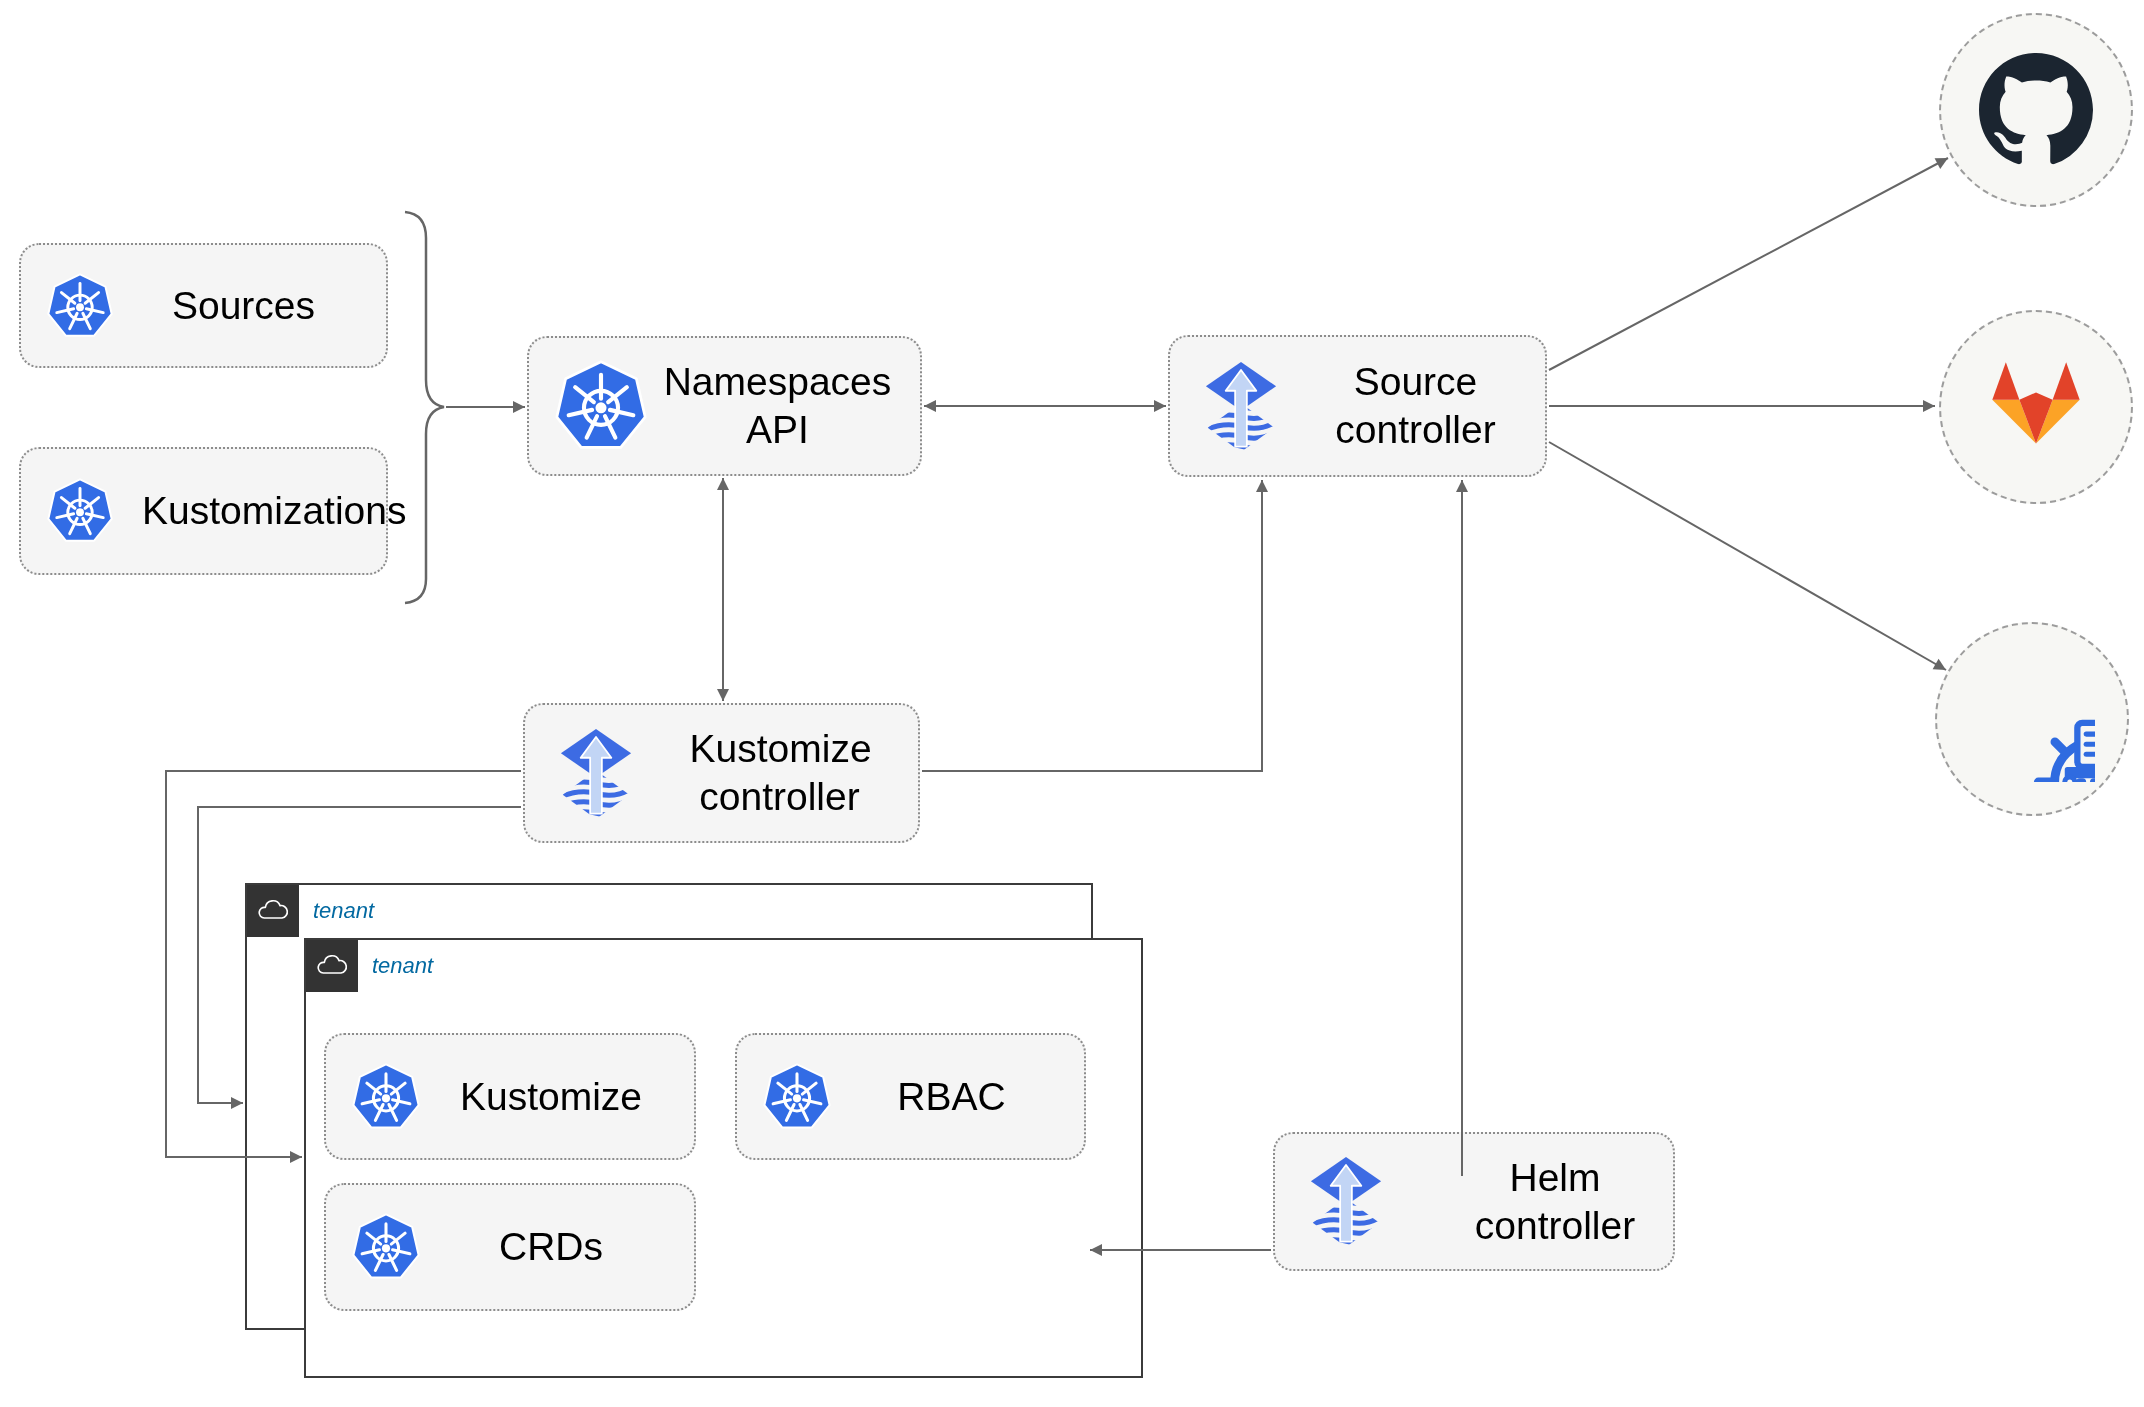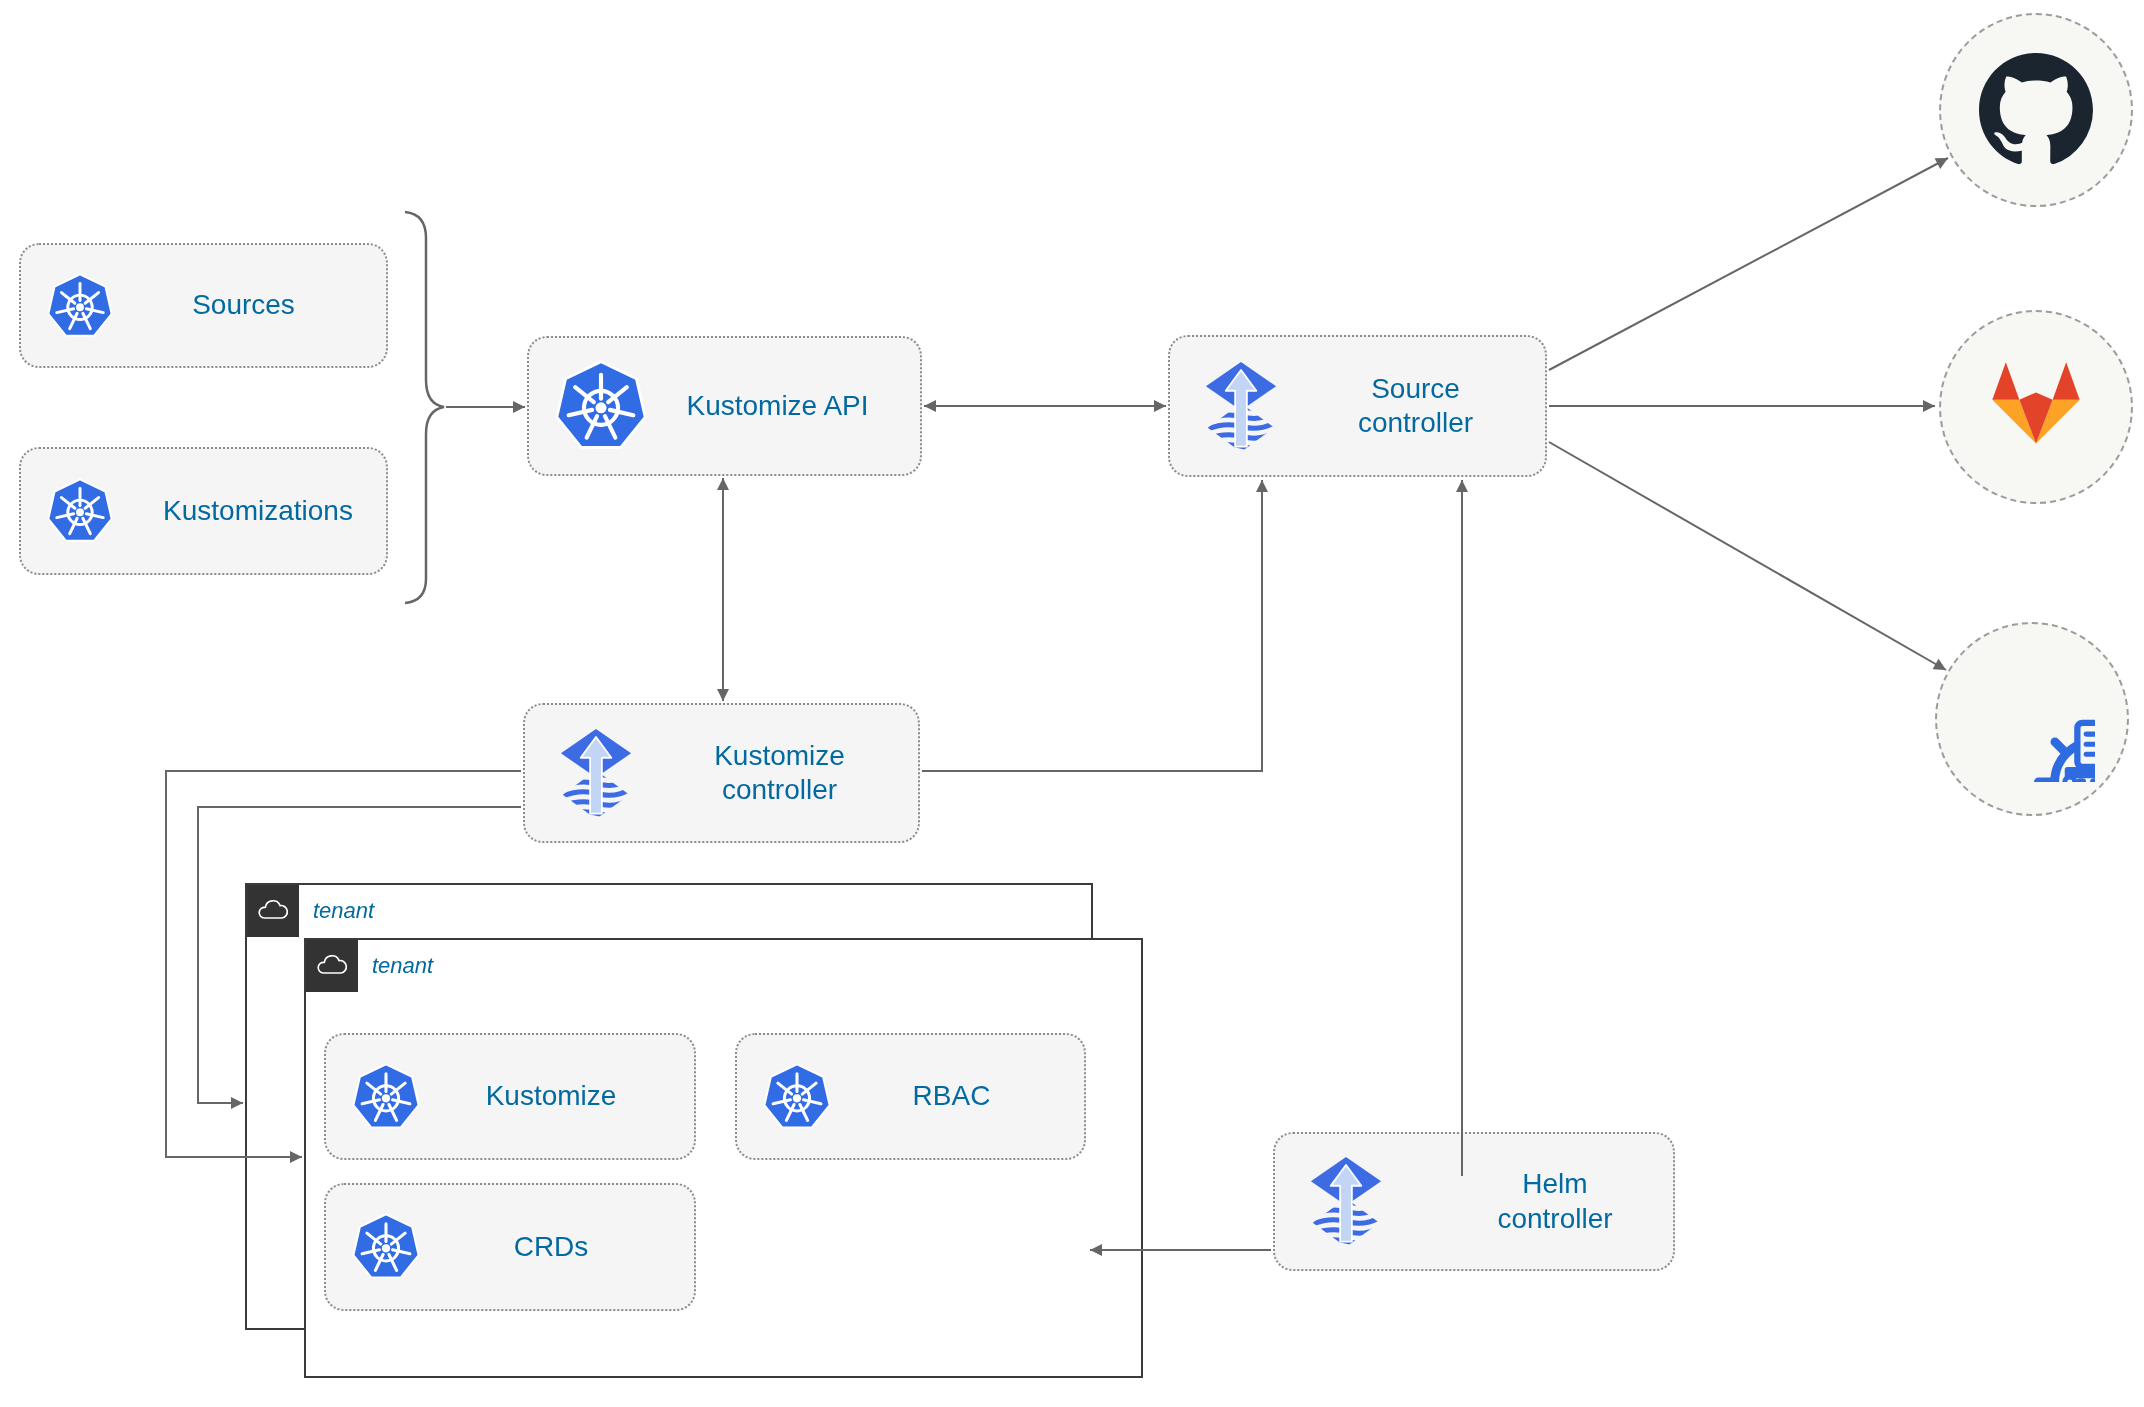--- a/index.html
+++ b/index.html
@@ -1,21 +1,21 @@
 <!DOCTYPE html>
 <html><head>
 <meta charset="utf-8">
 <style>
   html,body{margin:0;padding:0;background:#ffffff;font-family:"Liberation Sans",sans-serif;}
   #canvas{position:relative;width:2144px;height:1407px;background:#ffffff;overflow:hidden;}
 
   .node{position:absolute;background:#F5F5F5;border:2px dotted #8C8C8C;border-radius:20px;
         display:flex;align-items:center;box-sizing:border-box;z-index:3;}
   .node .icon{margin-left:26px;flex:0 0 auto;display:flex;align-items:center;justify-content:center;}
-  .node .label{flex:1;text-align:center;font-size:28px;color:#0369a1;line-height:1.22;padding-right:12px;}
+  .node .label{flex:1;text-align:center;font-size:39px;color:#000000;line-height:1.22;padding-right:12px;}
   .node .label.two-line{max-width:180px;margin-left:auto;margin-right:auto;padding-right:0;}
 
   .tenant{position:absolute;background:#ffffff;border:2px solid #3B3B3B;box-sizing:border-box;}
   .tenant-back{z-index:1;}
   .tenant-front{z-index:2;}
   .tenant .tab{position:absolute;top:0;left:0;width:52px;height:52px;background:#333333;
                display:flex;align-items:center;justify-content:center;}
   .tenant .tenant-label{position:absolute;top:0;left:66px;height:52px;display:flex;align-items:center;
                         font-size:22px;color:#0369a1;font-style:italic;}
 
@@ -156,21 +156,21 @@
       </span>
     <span class="label">Kustomizations</span>
   </div>
 
   <div class="node" style="left:527px;top:336px;width:395px;height:140px;">
     <span class="icon">
       <svg width="92" height="92" viewBox="0 0 100 100">
           <use href="#icon-k8s"></use>
         </svg>
       </span>
-    <span class="label">Kustomize API</span>
+    <span class="label">Namespaces API</span>
   </div>
 
   <div class="node" style="left:1168px;top:335px;width:379px;height:142px;">
     <span class="icon">
       <svg width="90" height="95" viewBox="0 0 100 105">
           <use href="#icon-flux"></use>
         </svg>
       </span>
     <span class="label two-line">Source controller</span>
   </div>

